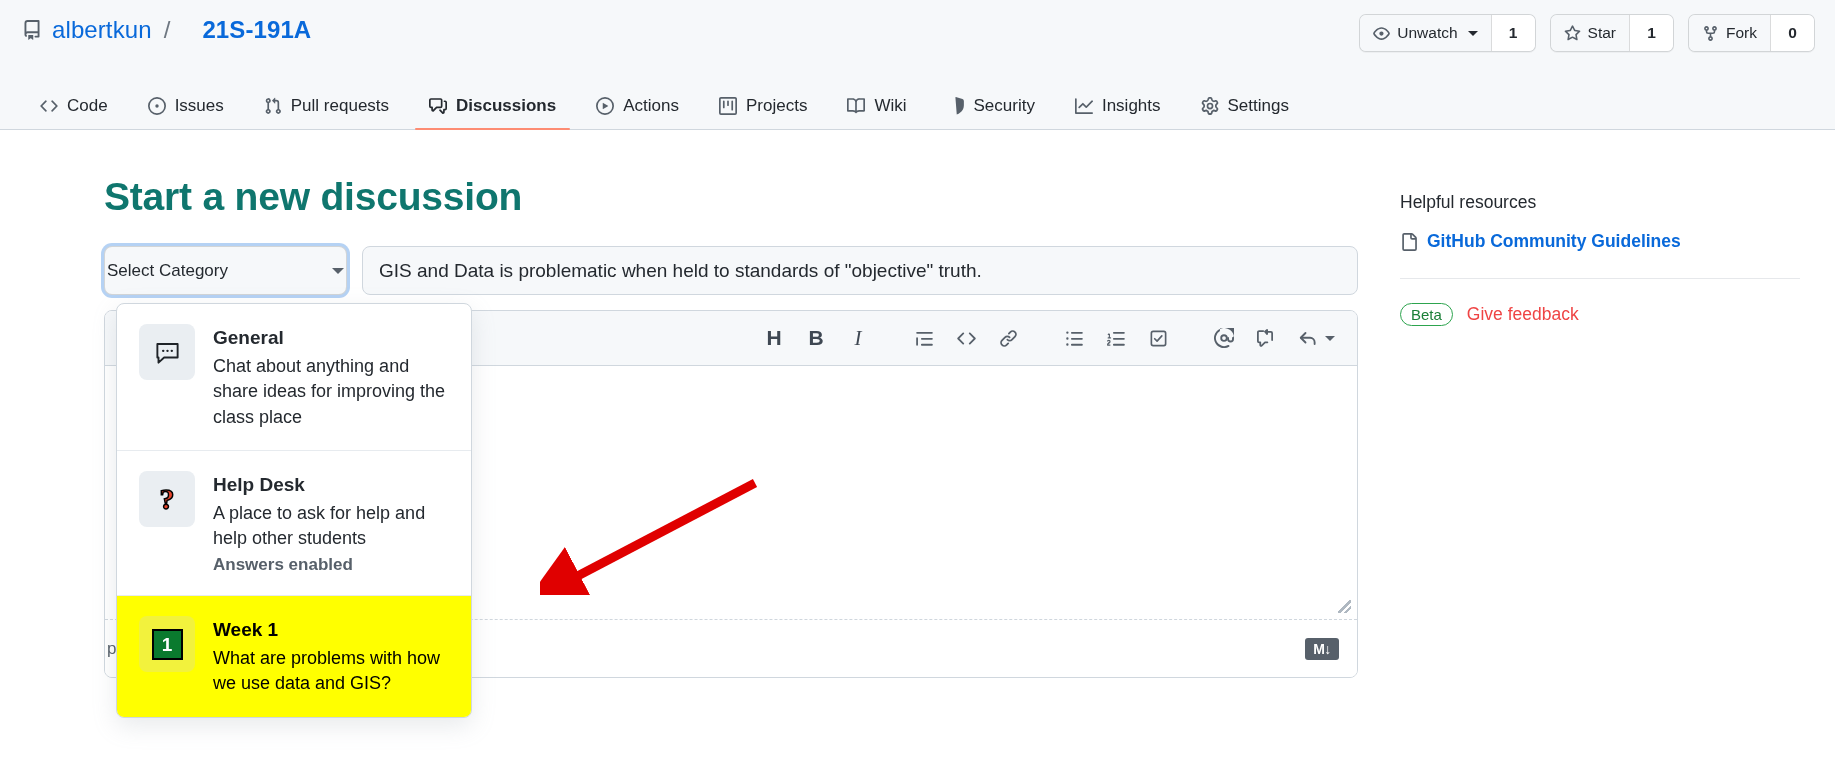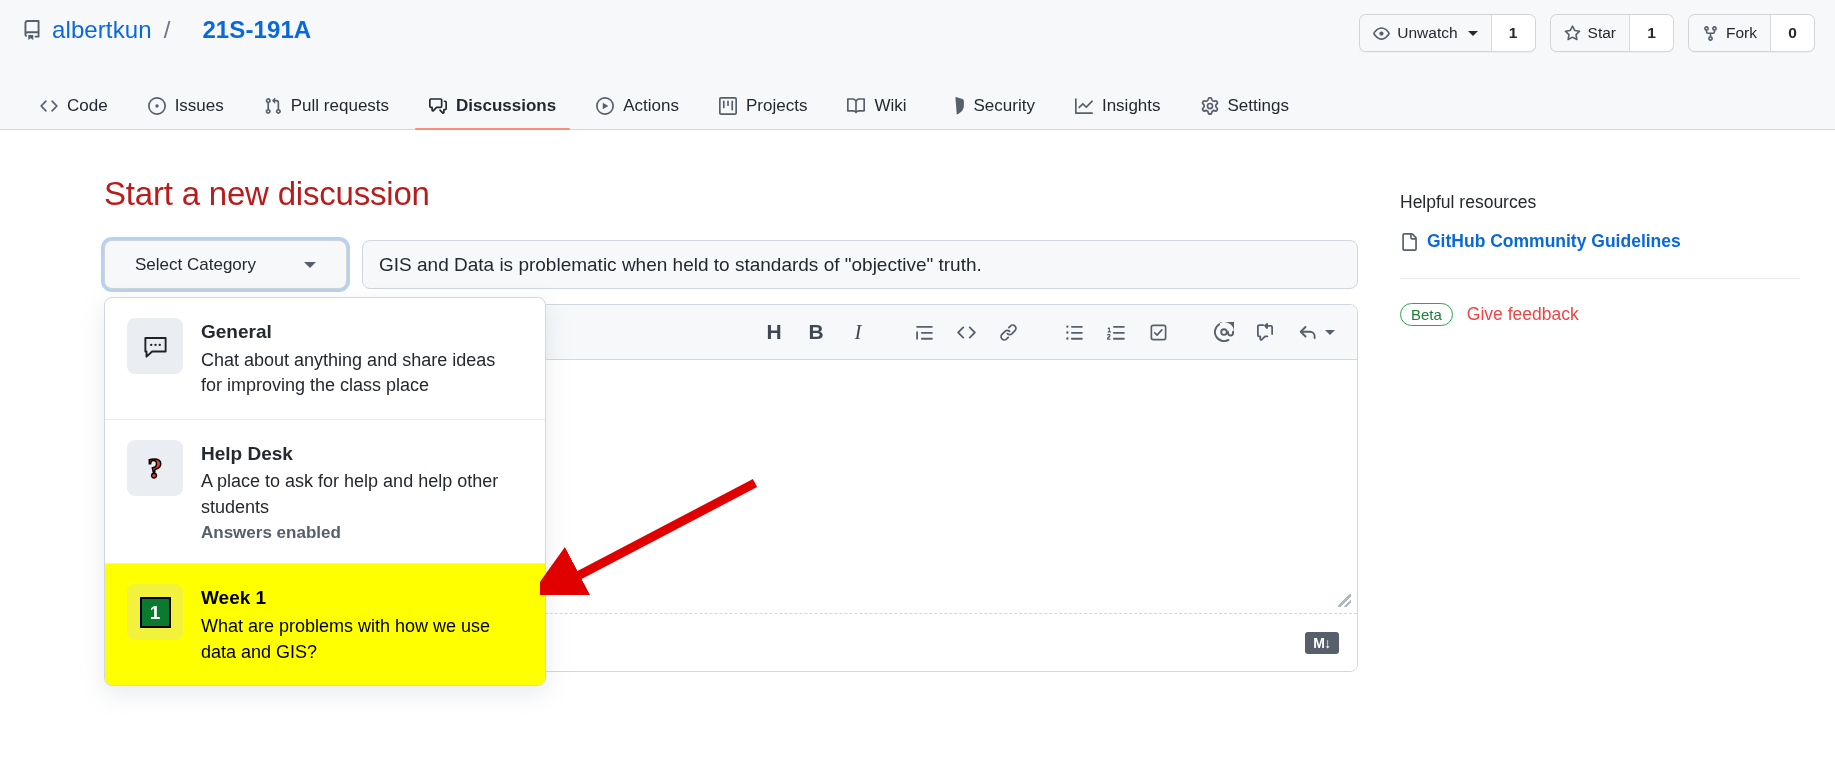--- a/index.html
+++ b/index.html
@@ -74,29 +74,29 @@
   }
   .nav-item.selected svg { color: #24292f; }
 
   
   .content {
     position: absolute; top: 130px; left: 0; width: 1835px; height: 649px;
     background: #ffffff;
   }
   .main-col { position: absolute; left: 104px; top: 45px; width: 1254px; }
   .page-title {
-    font-size: 33px; font-weight: 400; color: #b91c1c; letter-spacing: -0.2px;
+    font-size: 39px; font-weight: 700; color: #0f766e; letter-spacing: -0.2px;
   }
 
   .form-row { display: flex; align-items: flex-start; margin-top: 27px; }
 
   .select-wrap { position: relative; }
   .select-category {
     display: flex; align-items: center; justify-content: space-between;
-    width: 243px; height: 49px; padding: 0 30px;
+    width: 243px; height: 49px; padding: 0 2px;
     background: #f6f8fa; color: #24292f; font-size: 17px; font-weight: 500;
     border: 1px solid rgba(27,31,36,0.16); border-radius: 8px;
     box-shadow: 0 0 0 3px rgba(9,105,218,0.30);
     cursor: pointer;
   }
   .select-category .caret-dn {
     width: 0; height: 0; border-left: 6px solid transparent;
     border-right: 6px solid transparent; border-top: 6px solid #57606a;
   }
 
@@ -104,21 +104,21 @@
     flex: 1; height: 49px; margin-left: 15px;
     border: 1px solid #d0d7de; border-radius: 8px;
     background: #f6f8fa; padding: 8px 16px;
     font-size: 19px; color: #24292f;
     font-family: "Liberation Sans", sans-serif;
     outline: none;
   }
 
   
   .dropdown {
-    position: absolute; left: 0; top: 57px; width: 442px;
+    position: absolute; left: 12px; top: 57px; width: 356px;
     background: #ffffff; border: 1px solid #d0d7de; border-radius: 8px;
     box-shadow: 0 8px 24px rgba(140,149,159,0.2);
     overflow: hidden; z-index: 30;
   }
   .dd-item {
     display: flex; gap: 18px; align-items: flex-start;
     padding: 20px 20px 20px 22px;
     border-bottom: 1px solid #e7ebef; cursor: pointer;
   }
   .dd-item:last-child { border-bottom: none; }

